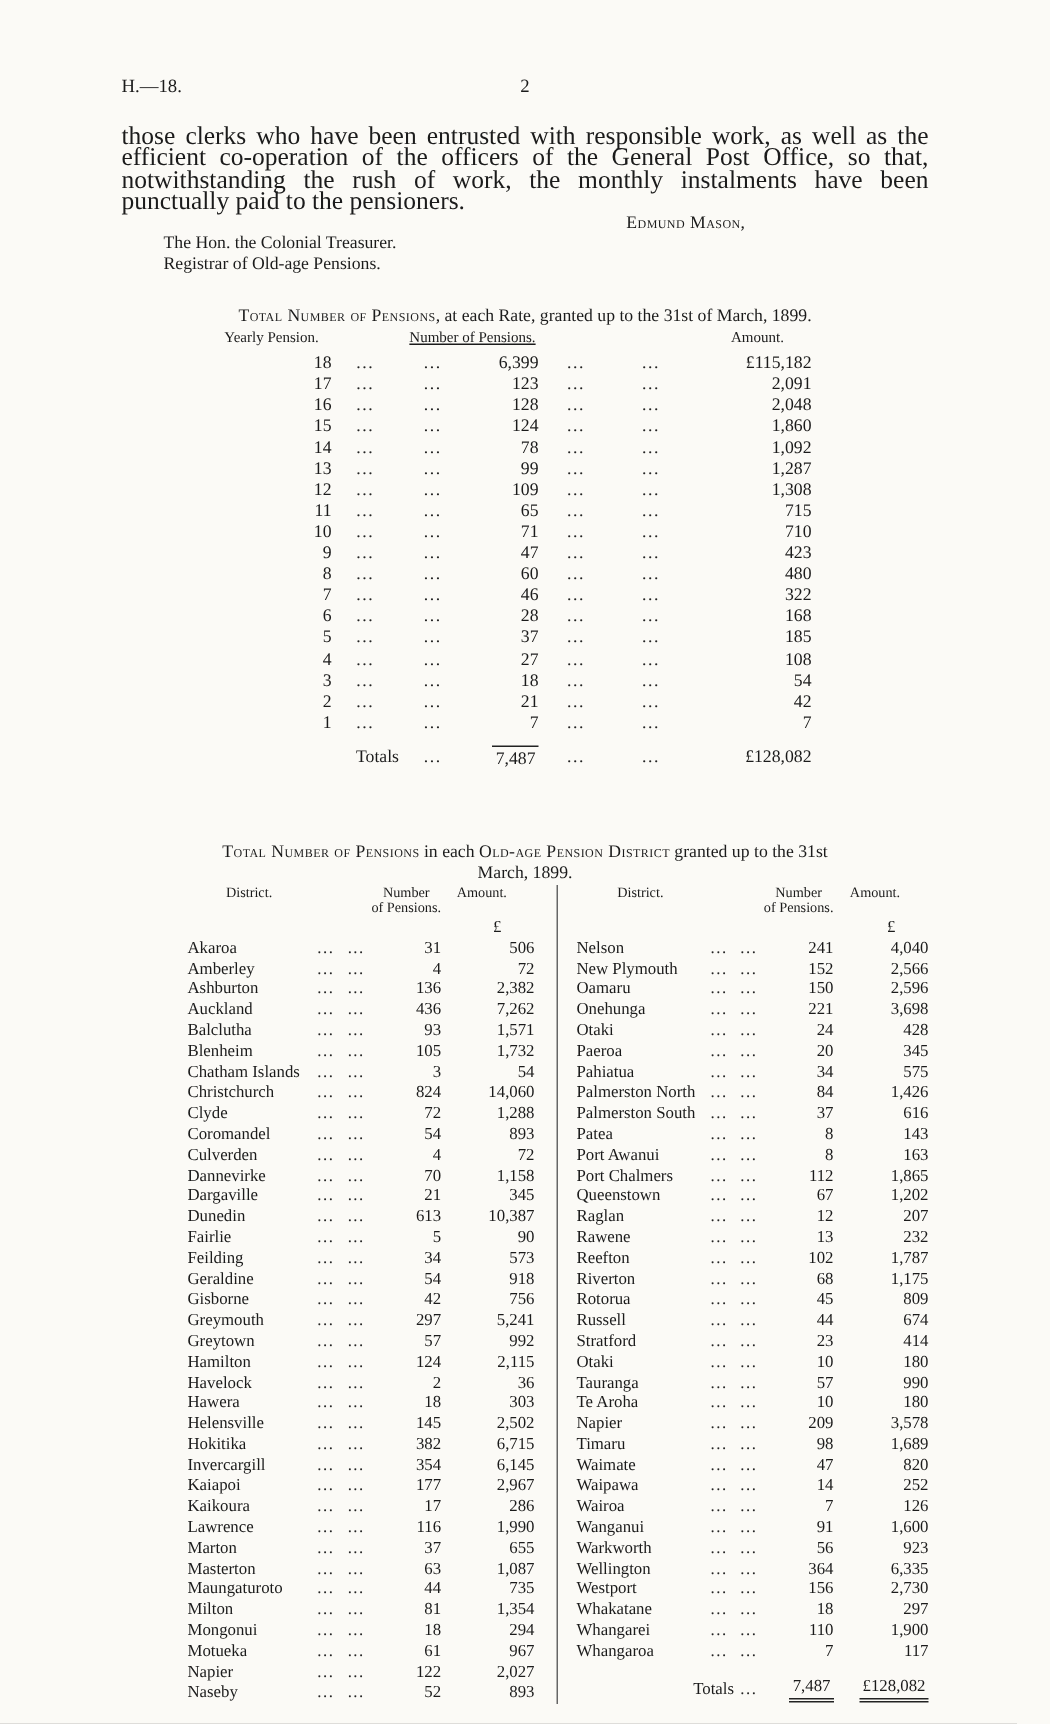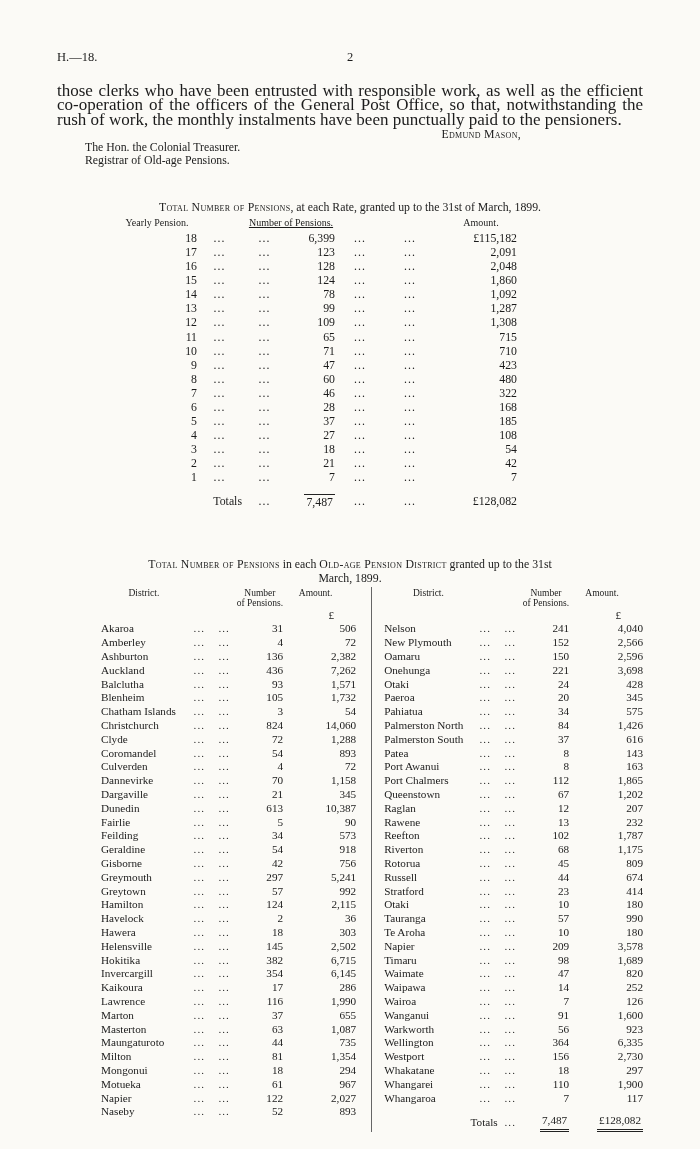--- a/index.html
+++ b/index.html
@@ -2,33 +2,33 @@
 <html><head>
 <meta charset="utf-8">
 <style>
   * { margin:0; padding:0; box-sizing:border-box; }
   html { background:#888; }
   body {
     width:700px; height:1149px; overflow:hidden;
     background:#fbfaf6; color:#1b1b1b;
     font-family:"Liberation Serif","DejaVu Serif",serif;
   }
-  .page { padding:50px 57px 0; }
+  .page { padding:50px 81px 0; }
 
   .head-row { position:relative; font-size:12.5px; line-height:15px; margin-bottom:19px; }
   .page-num { position:absolute; left:0; right:0; top:0; text-align:center; }
 
   .preamble { font-size:17px; line-height:14.3px; text-align:justify; }
   .sig-name { text-align:right; padding-right:122px; font-size:11.8px; line-height:13px; margin-top:1px; }
   .sig-line2 { display:flex; justify-content:space-between; padding:0 45px 0 28px; font-size:11.8px; line-height:13.5px;flex-direction:column; }
   .sc { font-variant:small-caps; letter-spacing:0.3px; }
 
   .table-title { text-align:center; font-size:11.8px; line-height:14px; }
 
-  .rate-section { margin-top:32px; }
+  .rate-section { margin-top:21px; }
   table.rate { border-collapse:collapse; margin-left:60px; margin-top:3px; }
   table.rate th { font-weight:normal; font-size:10px; text-align:center; white-space:nowrap; padding:0 0 2px; line-height:12px; }
   table.rate th.h2 { padding-left:50px;text-decoration:underline; }
   table.rate th.h3 { padding-left:110px; }
   table.rate td { padding:0; font-size:11.8px; line-height:14.1px; }
   table.rate td.num { text-align:right; }
   table.rate td.dots { text-align:center; letter-spacing:1px; color:#222; }
   table.rate tbody.totals td { padding-top:9px; }
   .tlabel { text-align:right; }
   .sumline { display:inline-block; border-top:1px solid #222; padding:0 2px; }
@@ -474,20 +474,27 @@
                 <td class="num">6,715</td>
               </tr>
               <tr>
                 <td class="dname">Invercargill</td>
                 <td class="dots">...</td>
                 <td class="dots">...</td>
                 <td class="num">354</td>
                 <td class="num">6,145</td>
               </tr>
               <tr>
+                <td class="dname">Kaiapoi</td>
+                <td class="dots">...</td>
+                <td class="dots">...</td>
+                <td class="num">177</td>
+                <td class="num">2,967</td>
+              </tr>
+              <tr>
                 <td class="dname">Kaikoura</td>
                 <td class="dots">...</td>
                 <td class="dots">...</td>
                 <td class="num">17</td>
                 <td class="num">286</td>
               </tr>
               <tr>
                 <td class="dname">Lawrence</td>
                 <td class="dots">...</td>
                 <td class="dots">...</td>

